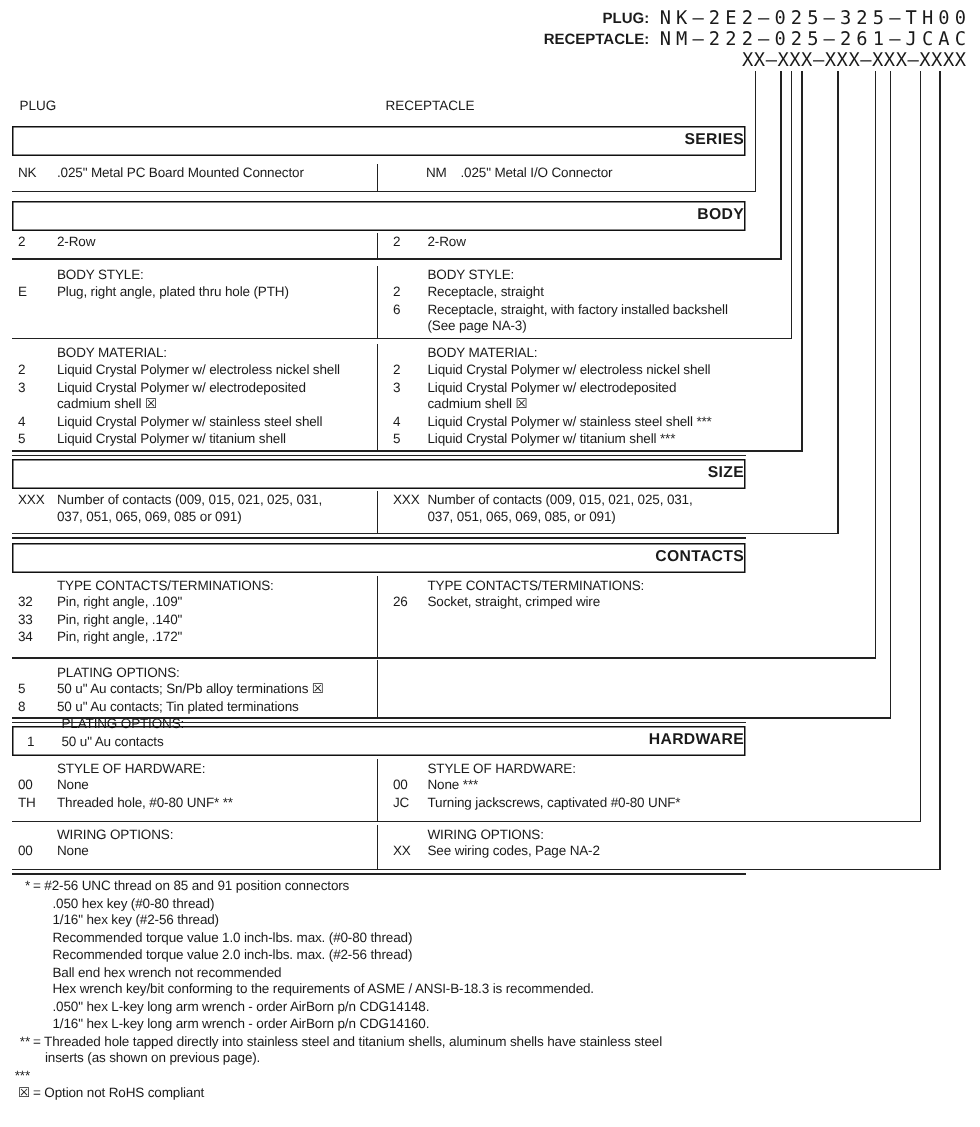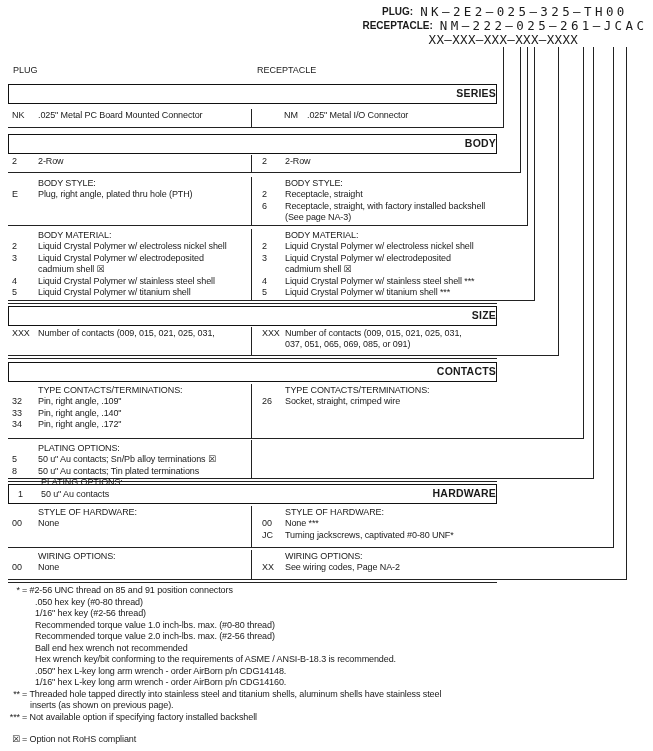--- a/index.html
+++ b/index.html
@@ -2,21 +2,21 @@
 <html><head>
 <meta charset="utf-8">
 <style>
   html,body{margin:0;padding:0;background:#fff;}
   .page{position:relative;width:653px;height:751px;background:#ffffff;overflow:hidden;
         font-family:"Liberation Sans","DejaVu Sans",sans-serif;font-size:9px;
         letter-spacing:-0.1px;color:#1a1a1a;}
   svg.overlay{position:absolute;left:0;top:0;width:653px;height:751px;pointer-events:none;}
 
   
-  .pn{position:absolute;top:5px;right:9px;text-align:center;}
+  .pn{position:absolute;top:5px;right:9px;text-align:right;}
   .pn-line{height:14px;line-height:14px;white-space:nowrap;}
   .pn-label{font-weight:bold;font-size:10px;letter-spacing:0;margin-right:7px;vertical-align:1px;}
   .pn-val{font-family:"DejaVu Sans Mono",monospace;font-size:12.5px;letter-spacing:3.4px;margin-right:-3.4px;}
   .pn-mask{font-family:"DejaVu Sans Mono",monospace;font-size:12.5px;letter-spacing:0.35px;margin-right:-0.35px;}
 
   
   .col-label{position:absolute;top:64px;height:12px;line-height:12px;letter-spacing:0;}
   #lbl-plug{left:13px;} #lbl-recep{left:257px;text-align:right;}
 
   
@@ -187,20 +187,21 @@
         </div>
       </div>
   </div>
 
   <div id="box-size" class="secbox"><span>SIZE</span></div>
   <div id="blk-size" class="blk">
     <div class="col-l">
         <div class="row">
           <span class="code">XXX</span>
           <div class="ln">Number of contacts (009, 015, 021, 025, 031,</div>
+          <div class="ln">037, 051, 065, 069, 085 or 091)</div>
         </div>
       </div>
     <div class="col-r">
         <div class="row">
           <span class="code">XXX</span>
           <div class="ln">Number of contacts (009, 015, 021, 025, 031,</div>
           <div class="ln">037, 051, 065, 069, 085, or 091)</div>
         </div>
       </div>
   </div>
@@ -251,20 +252,24 @@
       </div>
   </div>
 
   <div id="box-hardware" class="secbox"><span>HARDWARE</span></div>
   <div id="blk-hwstyle" class="blk">
     <div class="col-l">
         <div class="row hdr">STYLE OF HARDWARE:</div>
         <div class="row">
           <span class="code">00</span>
           <div class="ln">None</div>
+        </div>
+        <div class="row">
+          <span class="code">TH</span>
+          <div class="ln">Threaded hole, #0-80 UNF*  **</div>
         </div>
       </div>
     <div class="col-r">
         <div class="row hdr">STYLE OF HARDWARE:</div>
         <div class="row">
           <span class="code">00</span>
           <div class="ln">None ***</div>
         </div>
         <div class="row">
           <span class="code">JC</span>
@@ -294,17 +299,17 @@
       <div class="fn ind"><span class="txt">.050 hex key (#0-80 thread)</span></div>
       <div class="fn ind"><span class="txt">1/16" hex key (#2-56 thread)</span></div>
       <div class="fn ind"><span class="txt">Recommended torque value 1.0 inch-lbs. max. (#0-80 thread)</span></div>
       <div class="fn ind"><span class="txt">Recommended torque value 2.0 inch-lbs. max. (#2-56 thread)</span></div>
       <div class="fn ind"><span class="txt">Ball end hex wrench not recommended</span></div>
       <div class="fn ind"><span class="txt">Hex wrench key/bit conforming to the requirements of ASME / ANSI-B-18.3 is recommended.</span></div>
       <div class="fn ind"><span class="txt">.050" hex L-key long arm wrench - order AirBorn p/n CDG14148.</span></div>
       <div class="fn ind"><span class="txt">1/16" hex L-key long arm wrench - order AirBorn p/n CDG14160.</span></div>
       <div class="fn"><span class="mark">**</span><span class="txt">= Threaded hole tapped directly into stainless steel and titanium shells, aluminum shells have stainless steel</span></div>
       <div class="fn cont"><span class="txt">inserts (as shown on previous page).</span></div>
-      <div class="fn"><span class="mark">***</span><span class="txt">= Not available option if specifying factory installed backshell</span></div>
+      <div class="fn"><span class="mark">***</span></div>
       <div class="fn gap"><span class="mark">☒</span><span class="txt">= Option not RoHS compliant</span></div>
     </div>
 
 </div>
 
 </body></html>

